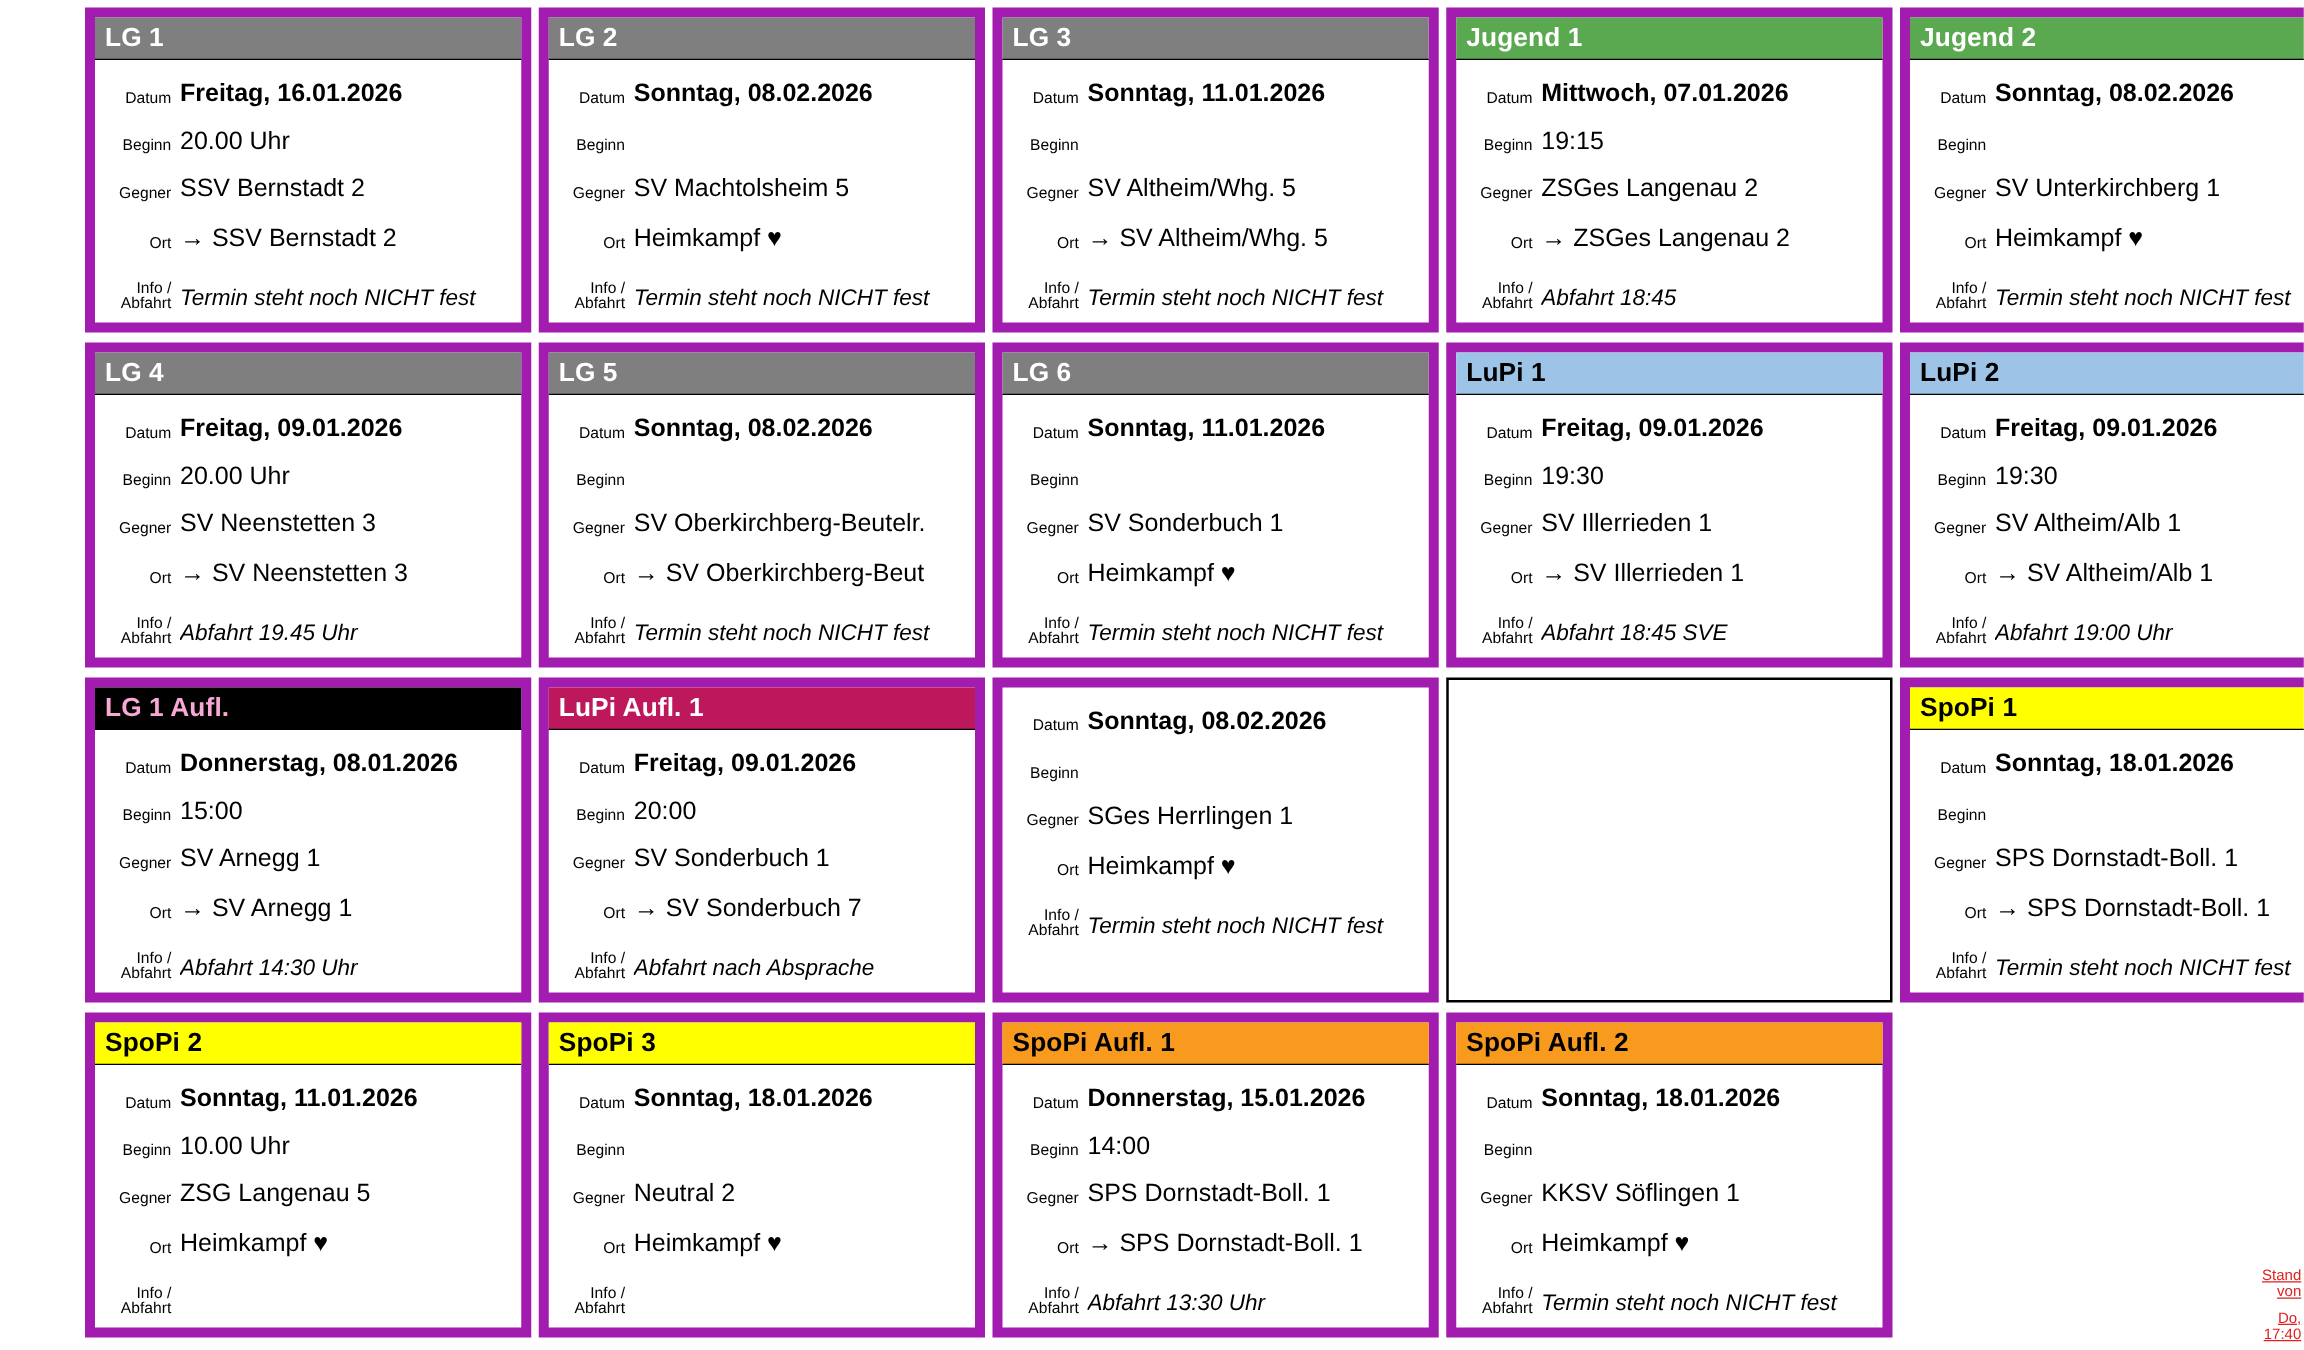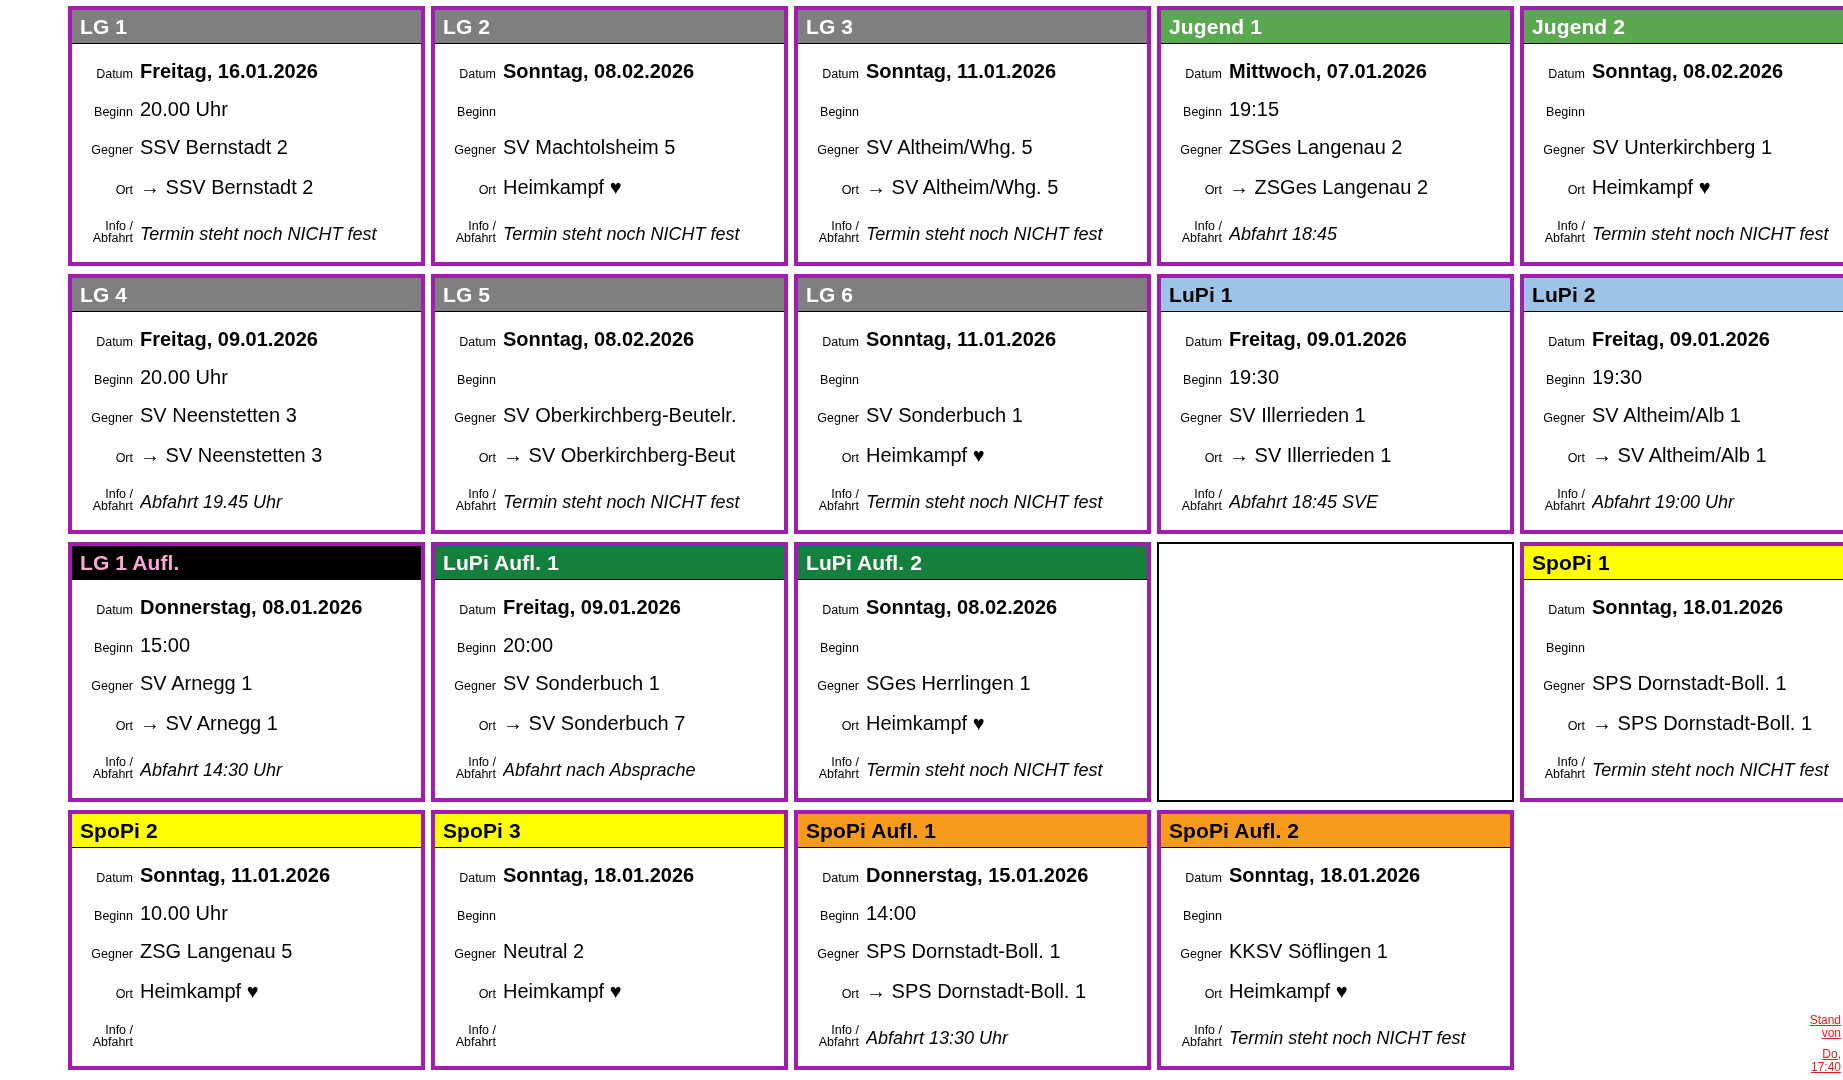--- a/index.html
+++ b/index.html
@@ -31,21 +31,21 @@
     width: 363px;
     height: 268px;
     box-sizing: border-box;
     padding-right: 6px;
     padding-bottom: 8px;
   }
   .card {
     width: 100%;
     height: 100%;
     box-sizing: border-box;
-    border: 4px solid #a21caf;
+    border: 8px solid #a21caf;
     background: #fff;
     display: flex;
     flex-direction: column;
     position: relative;
   }
   .card.empty {
     border: 2px solid #000;
   }
   .card-header {
     height: 34px;
@@ -106,21 +106,21 @@
   .r-info .lbl {
     font-size: 12.5px;
     line-height: 12px;
     padding-bottom: 2px;
   }
   .red { color: #e02020; }
   .hdr-gray { background: #7f7f7f; color: #ffffff; }
   .hdr-green { background: #5aa84f; color: #ffffff; }
   .hdr-lightblue { background: #9dc3e6; color: #000000; }
   .hdr-black { background: #000000; color: #f9a8d4; }
-  .hdr-blue { background: #15803d; color: #ffffff; text-align: right; }
+  .hdr-blue { background: #be185d; color: #ffffff; text-align: right; }
   .hdr-yellow { background: #ffff00; color: #000000; }
   .hdr-orange { background: #f79a1e; color: #000000; }
   .stand {
     position: absolute;
     right: 2px;
     bottom: 6px;
     width: 46px;
     font-size: 12px;
     line-height: 13px;
     color: #e02020;
@@ -489,21 +489,20 @@
                 <div>Info /</div>
                 <div>Abfahrt</div>
               </div>
               <div class="val">Abfahrt nach Absprache</div>
             </div>
           </div>
         </div>
       </div>
       <div class="cell">
         <div class="card">
-          <div class="card-header hdr-blue">LuPi Aufl. 2</div>
           <div class="card-body">
             <div class="row r-datum">
               <div class="lbl">Datum</div>
               <div class="val">Sonntag, 08.02.2026</div>
             </div>
             <div class="row r-beginn">
               <div class="lbl">Beginn</div>
               <div class="val"></div>
             </div>
             <div class="row r-gegner">

